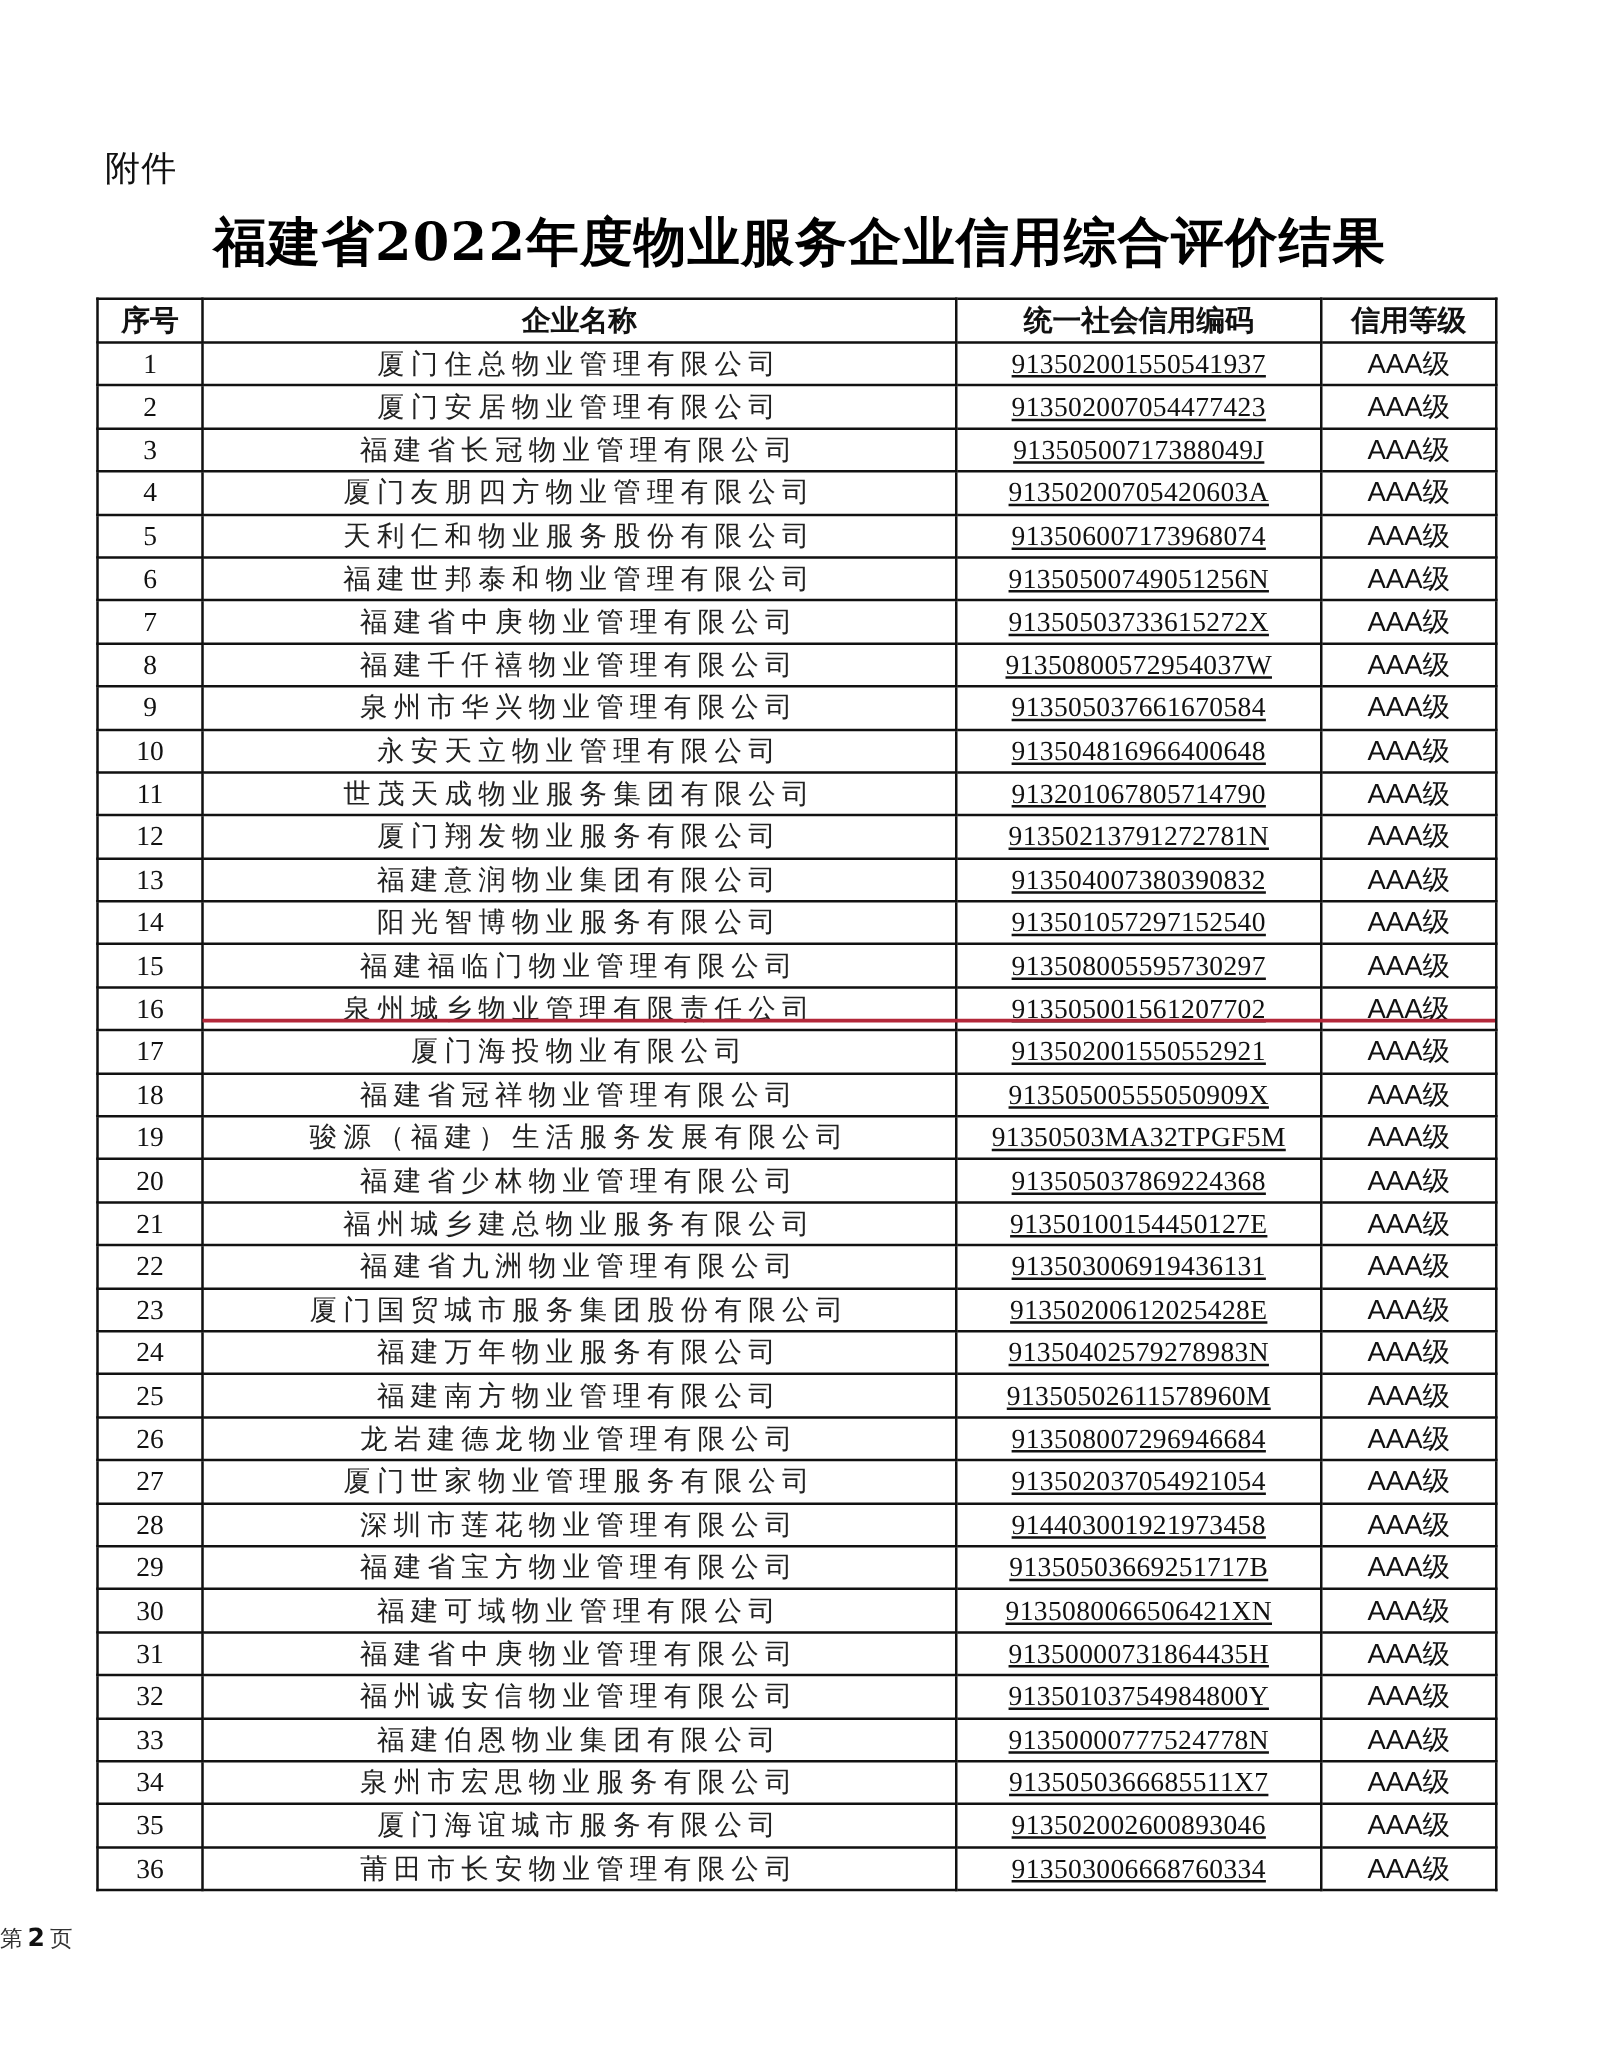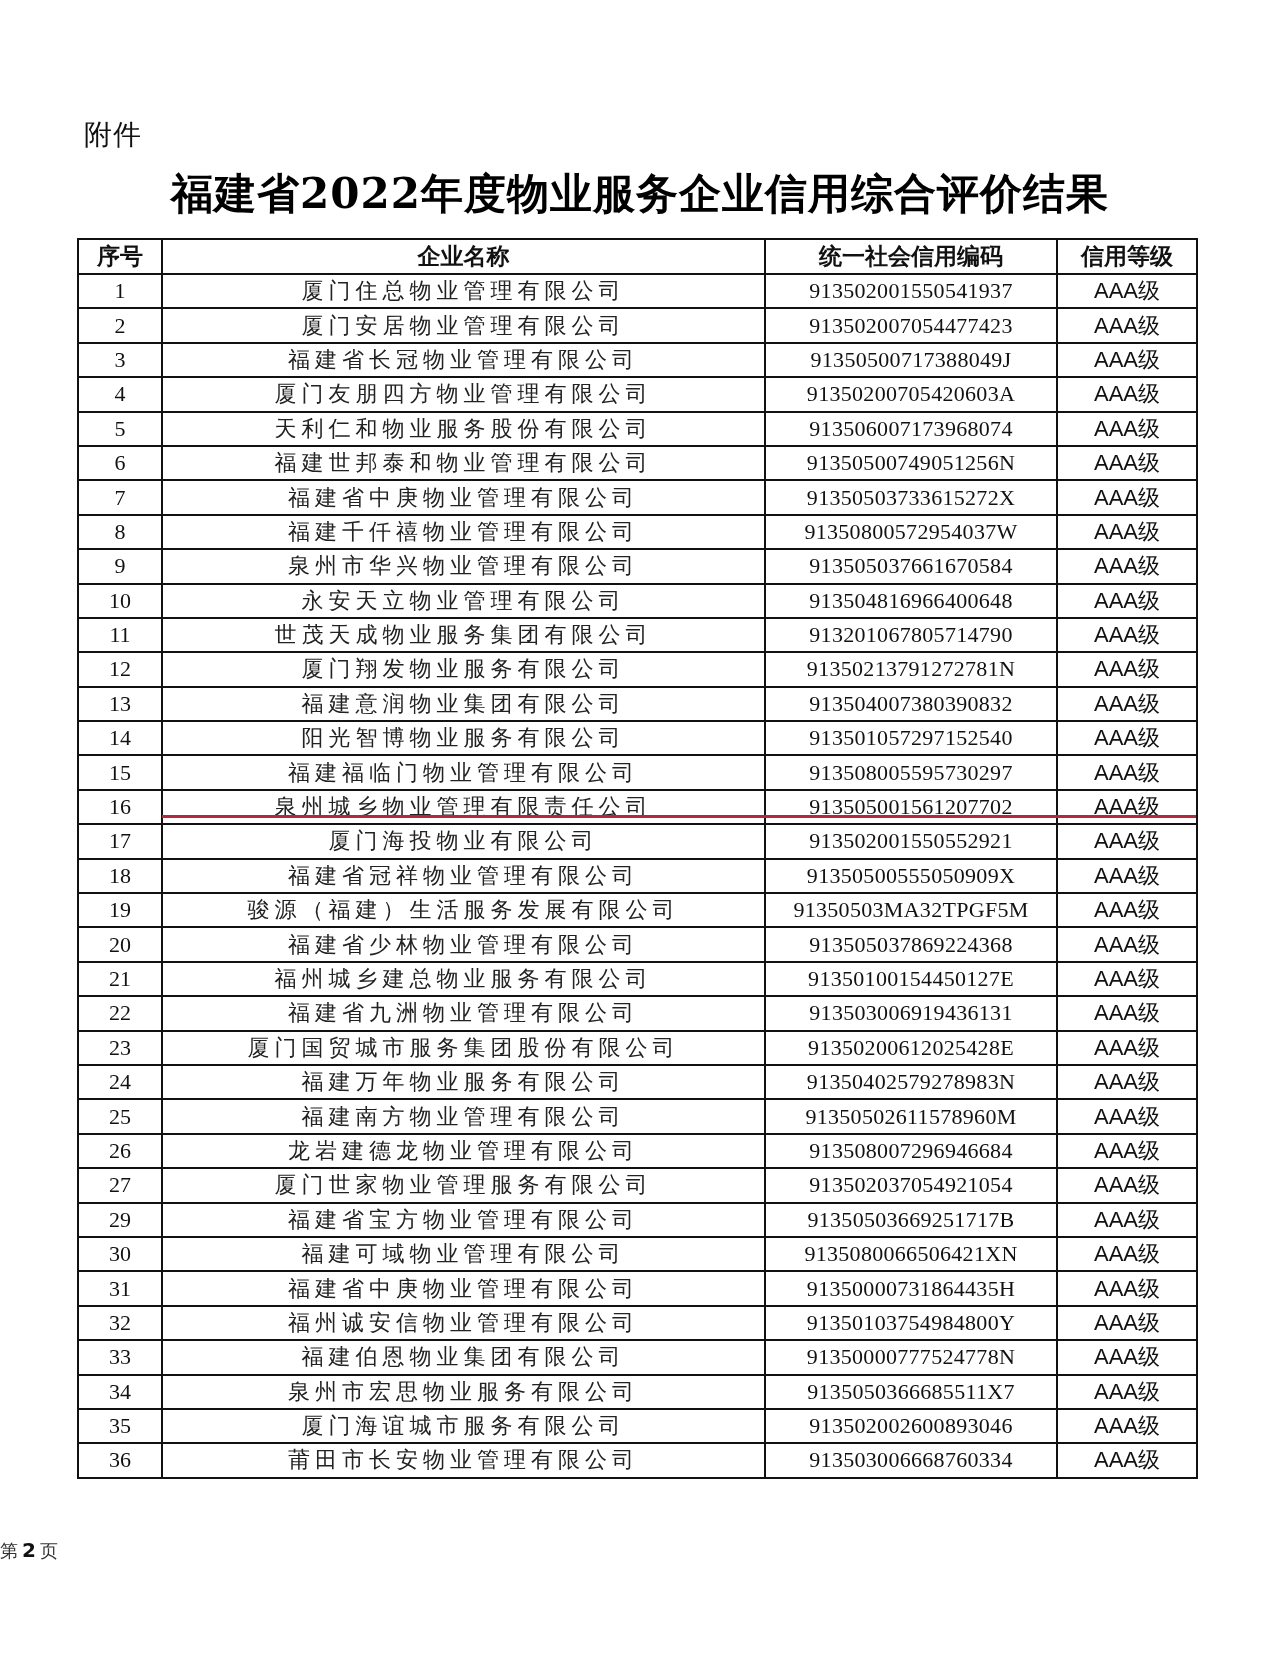--- a/index.html
+++ b/index.html
@@ -33,21 +33,21 @@
     height: 33px; font-size: 23px; font-weight: bold;
     font-family: "DejaVu Sans", "Liberation Sans", sans-serif;
     border-radius: 13px;
   }
   table.results td { height: 32.4px; font-size: 22px; }
   td.no { font-family: "Liberation Serif", "DejaVu Serif", serif; font-size: 23px; }
   td.name {
     font-family: "DejaVu Sans", "Liberation Sans", sans-serif; font-size: 21px;
     letter-spacing: 5px; color: #222; border-radius: 10px;
   }
-  td.code { font-family: "Liberation Serif", "DejaVu Serif", serif; font-size: 23px; letter-spacing: 0.3px; }
+  td.code { font-family: "Liberation Serif", "DejaVu Serif", serif; font-size: 23px; letter-spacing: 0.3px; text-decoration: underline; }
   td.grade { font-family: Liberation Sans, sans-serif; font-size: 23px; }
   .redline {
     position: absolute; left: 162px; width: 1034px; top: 815px; height: 3px;
     background: #b3283a;
   }
   .footer {
     position: absolute; left: 0; width: 1280px; top: 1538px; text-align: left;
     font-family: "DejaVu Sans", "Liberation Sans", sans-serif; font-size: 18px; color: #333;
   }
   .footer b { font-weight: bold; font-size: 20px; color: #111; margin: 0 4px; }
@@ -230,20 +230,26 @@
         <td class="code">913508007296946684</td>
         <td class="grade">AAA级</td>
       </tr>
       <tr>
         <td class="no">27</td>
         <td class="name">厦门世家物业管理服务有限公司</td>
         <td class="code">913502037054921054</td>
         <td class="grade">AAA级</td>
       </tr>
       <tr>
+        <td class="no">28</td>
+        <td class="name">深圳市莲花物业管理有限公司</td>
+        <td class="code">914403001921973458</td>
+        <td class="grade">AAA级</td>
+      </tr>
+      <tr>
         <td class="no">29</td>
         <td class="name">福建省宝方物业管理有限公司</td>
         <td class="code">91350503669251717B</td>
         <td class="grade">AAA级</td>
       </tr>
       <tr>
         <td class="no">30</td>
         <td class="name">福建可域物业管理有限公司</td>
         <td class="code">9135080066506421XN</td>
         <td class="grade">AAA级</td>

